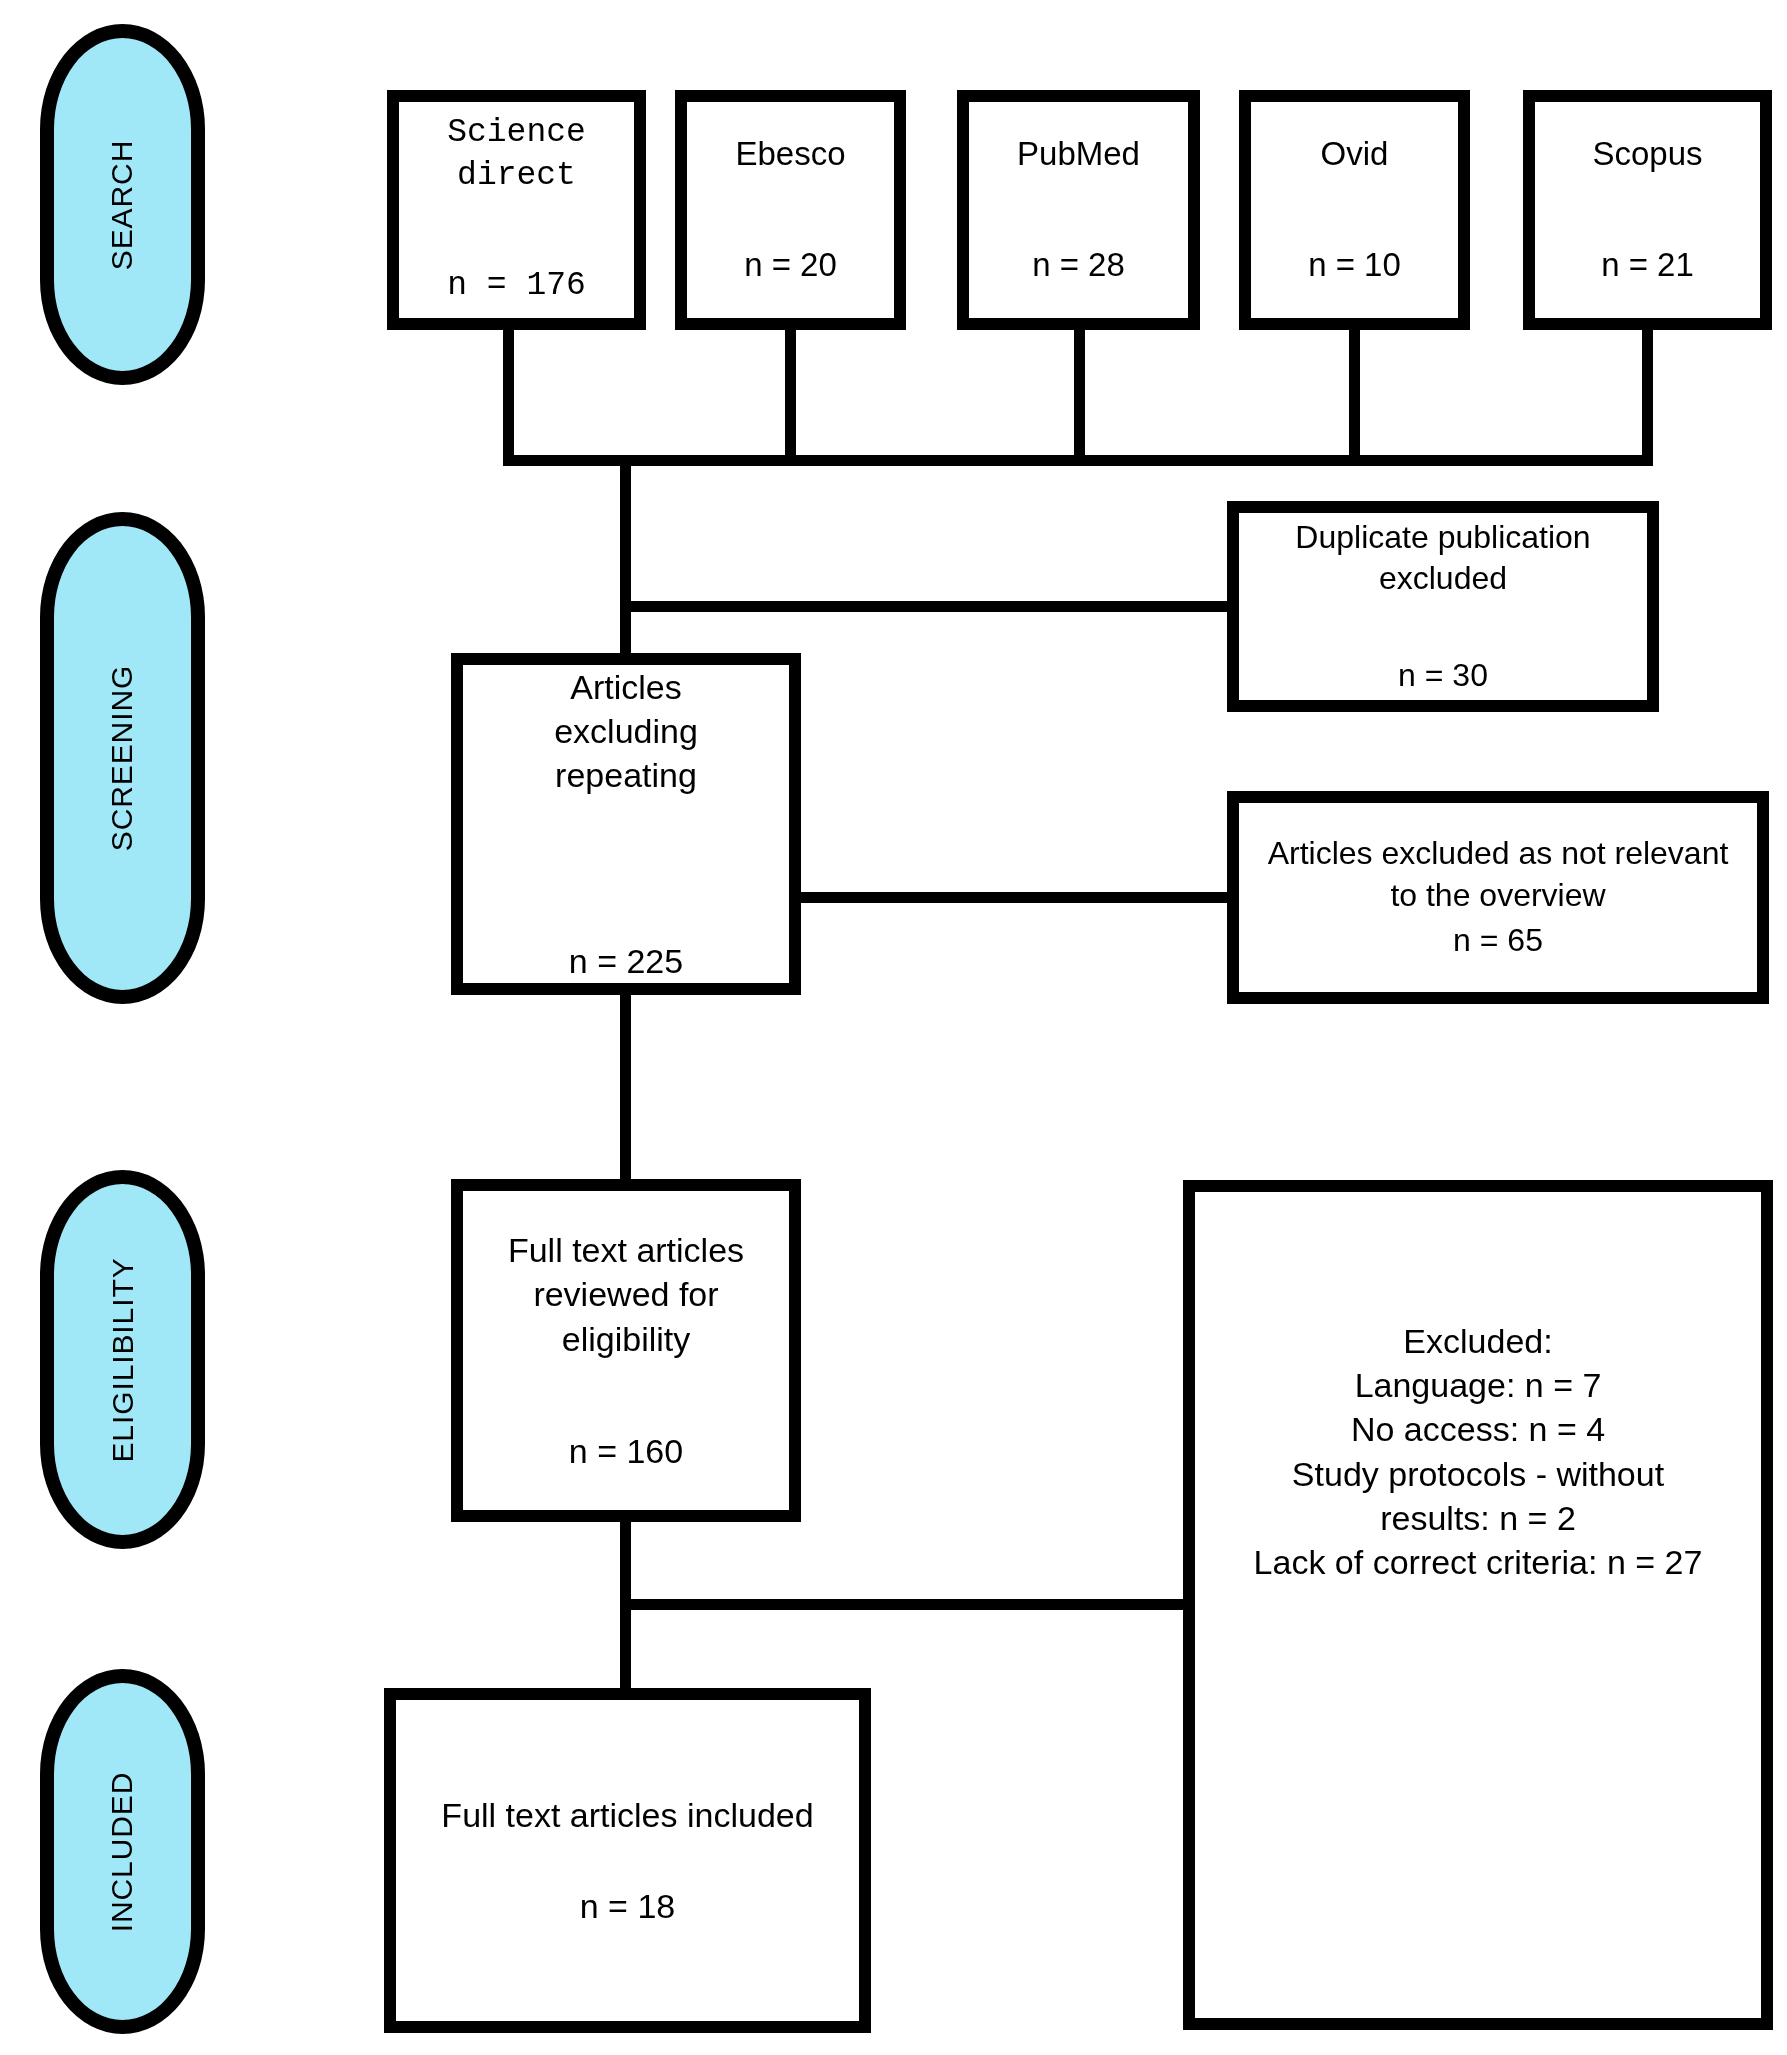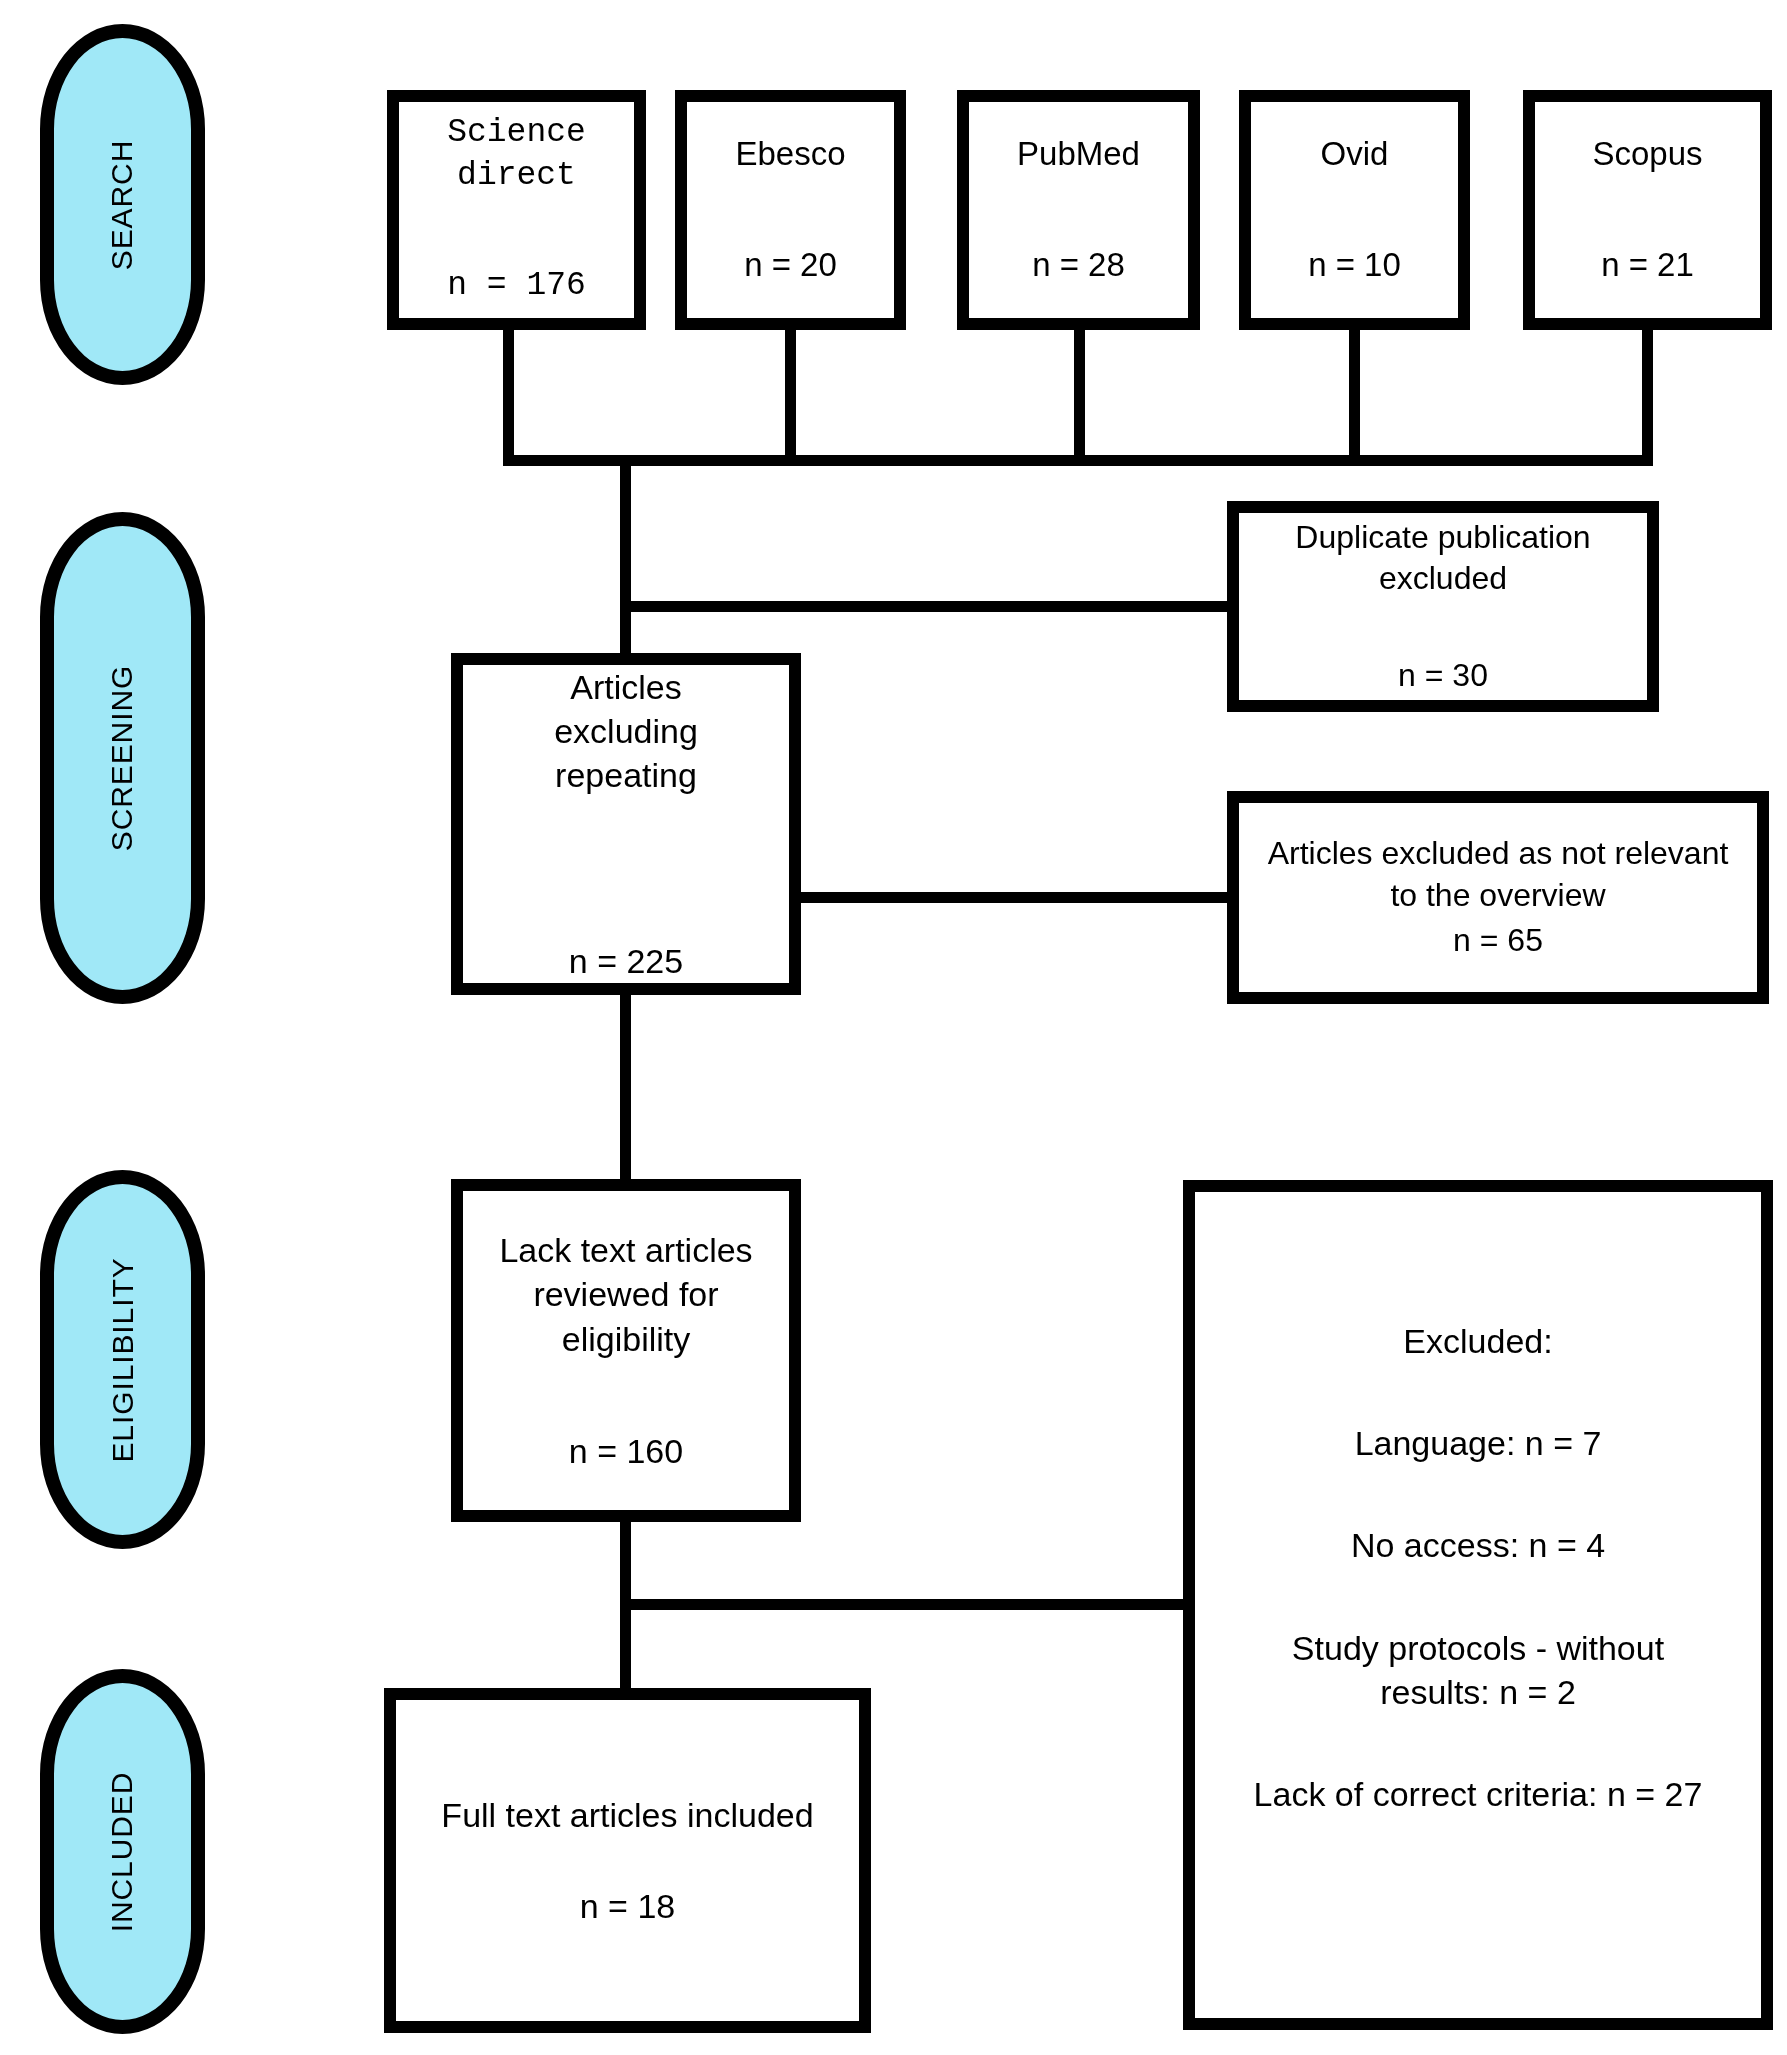--- a/index.html
+++ b/index.html
@@ -55,21 +55,20 @@
   .f74 { font-size: 34px; }
   .f70 { font-size: 32px; }
   .gap150 { margin-top: 68px; }
   .gap170 { margin-top: 47px; }
   .gap120 { margin-top: 55px; }
   .gap8   { margin-top: 3.6px; }
   
   .listbox {
     justify-content: flex-start;
     padding: 127px 18px 0 18px;
-    row-gap: 58px;
   }
   
   .line {
     position: absolute;
     background: var(--line-color, #000);
   }
 </style>
 </head>
 <body>
 
@@ -142,21 +141,21 @@
     <div class="count gap150">n = 225</div>
   </div>
 
   <div class="box f70" style="left:1227px;top:791px;width:542px;height:213px;">
     <div class="title">Articles excluded as not relevant
 to the overview</div>
     <div class="count gap8">n = 65</div>
   </div>
 
   <div class="box f74" style="left:451px;top:1179px;width:350px;height:343px;">
-    <div class="title">Lack text articles
+    <div class="title">Full text articles
 reviewed for
 eligibility</div>
     <div class="count gap150">n = 160</div>
   </div>
 
   <div class="box f74 listbox" style="left:1183px;top:1180px;width:590px;height:850px;">
     <div class="title">Excluded:</div>
     <div class="item">Language: n = 7</div>
     <div class="item">No access: n = 4</div>
     <div class="item">Study protocols - without

